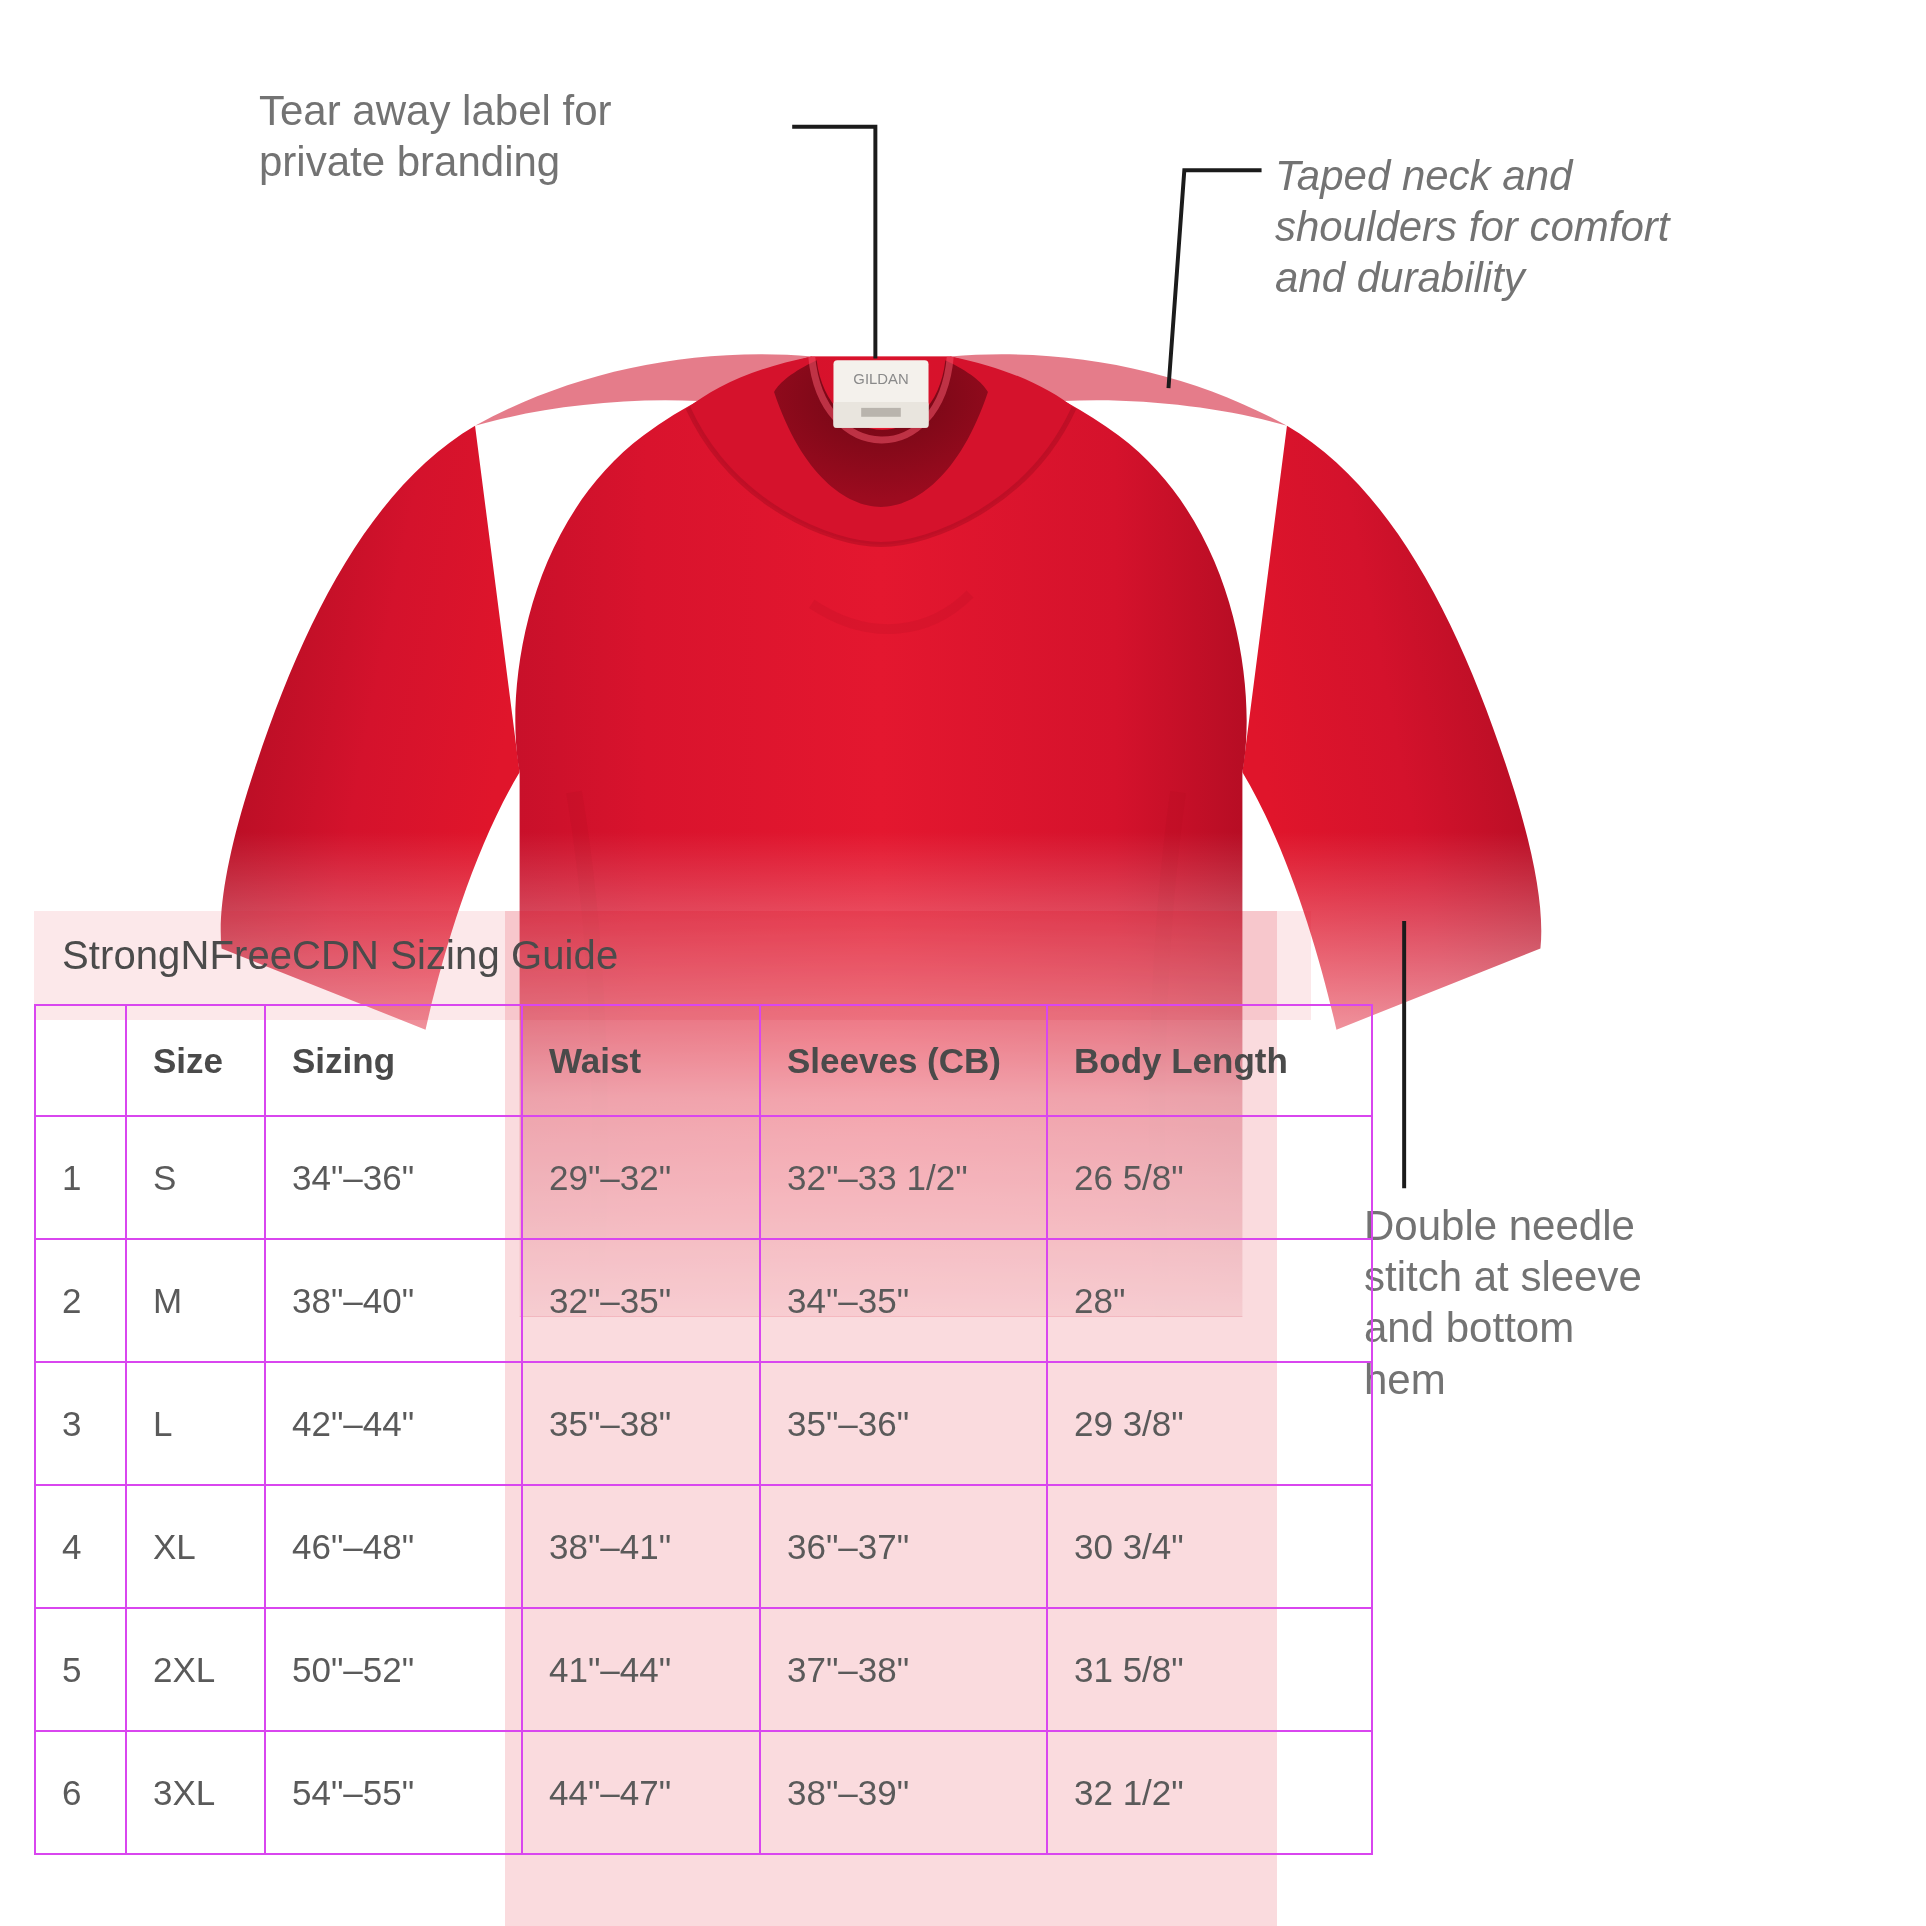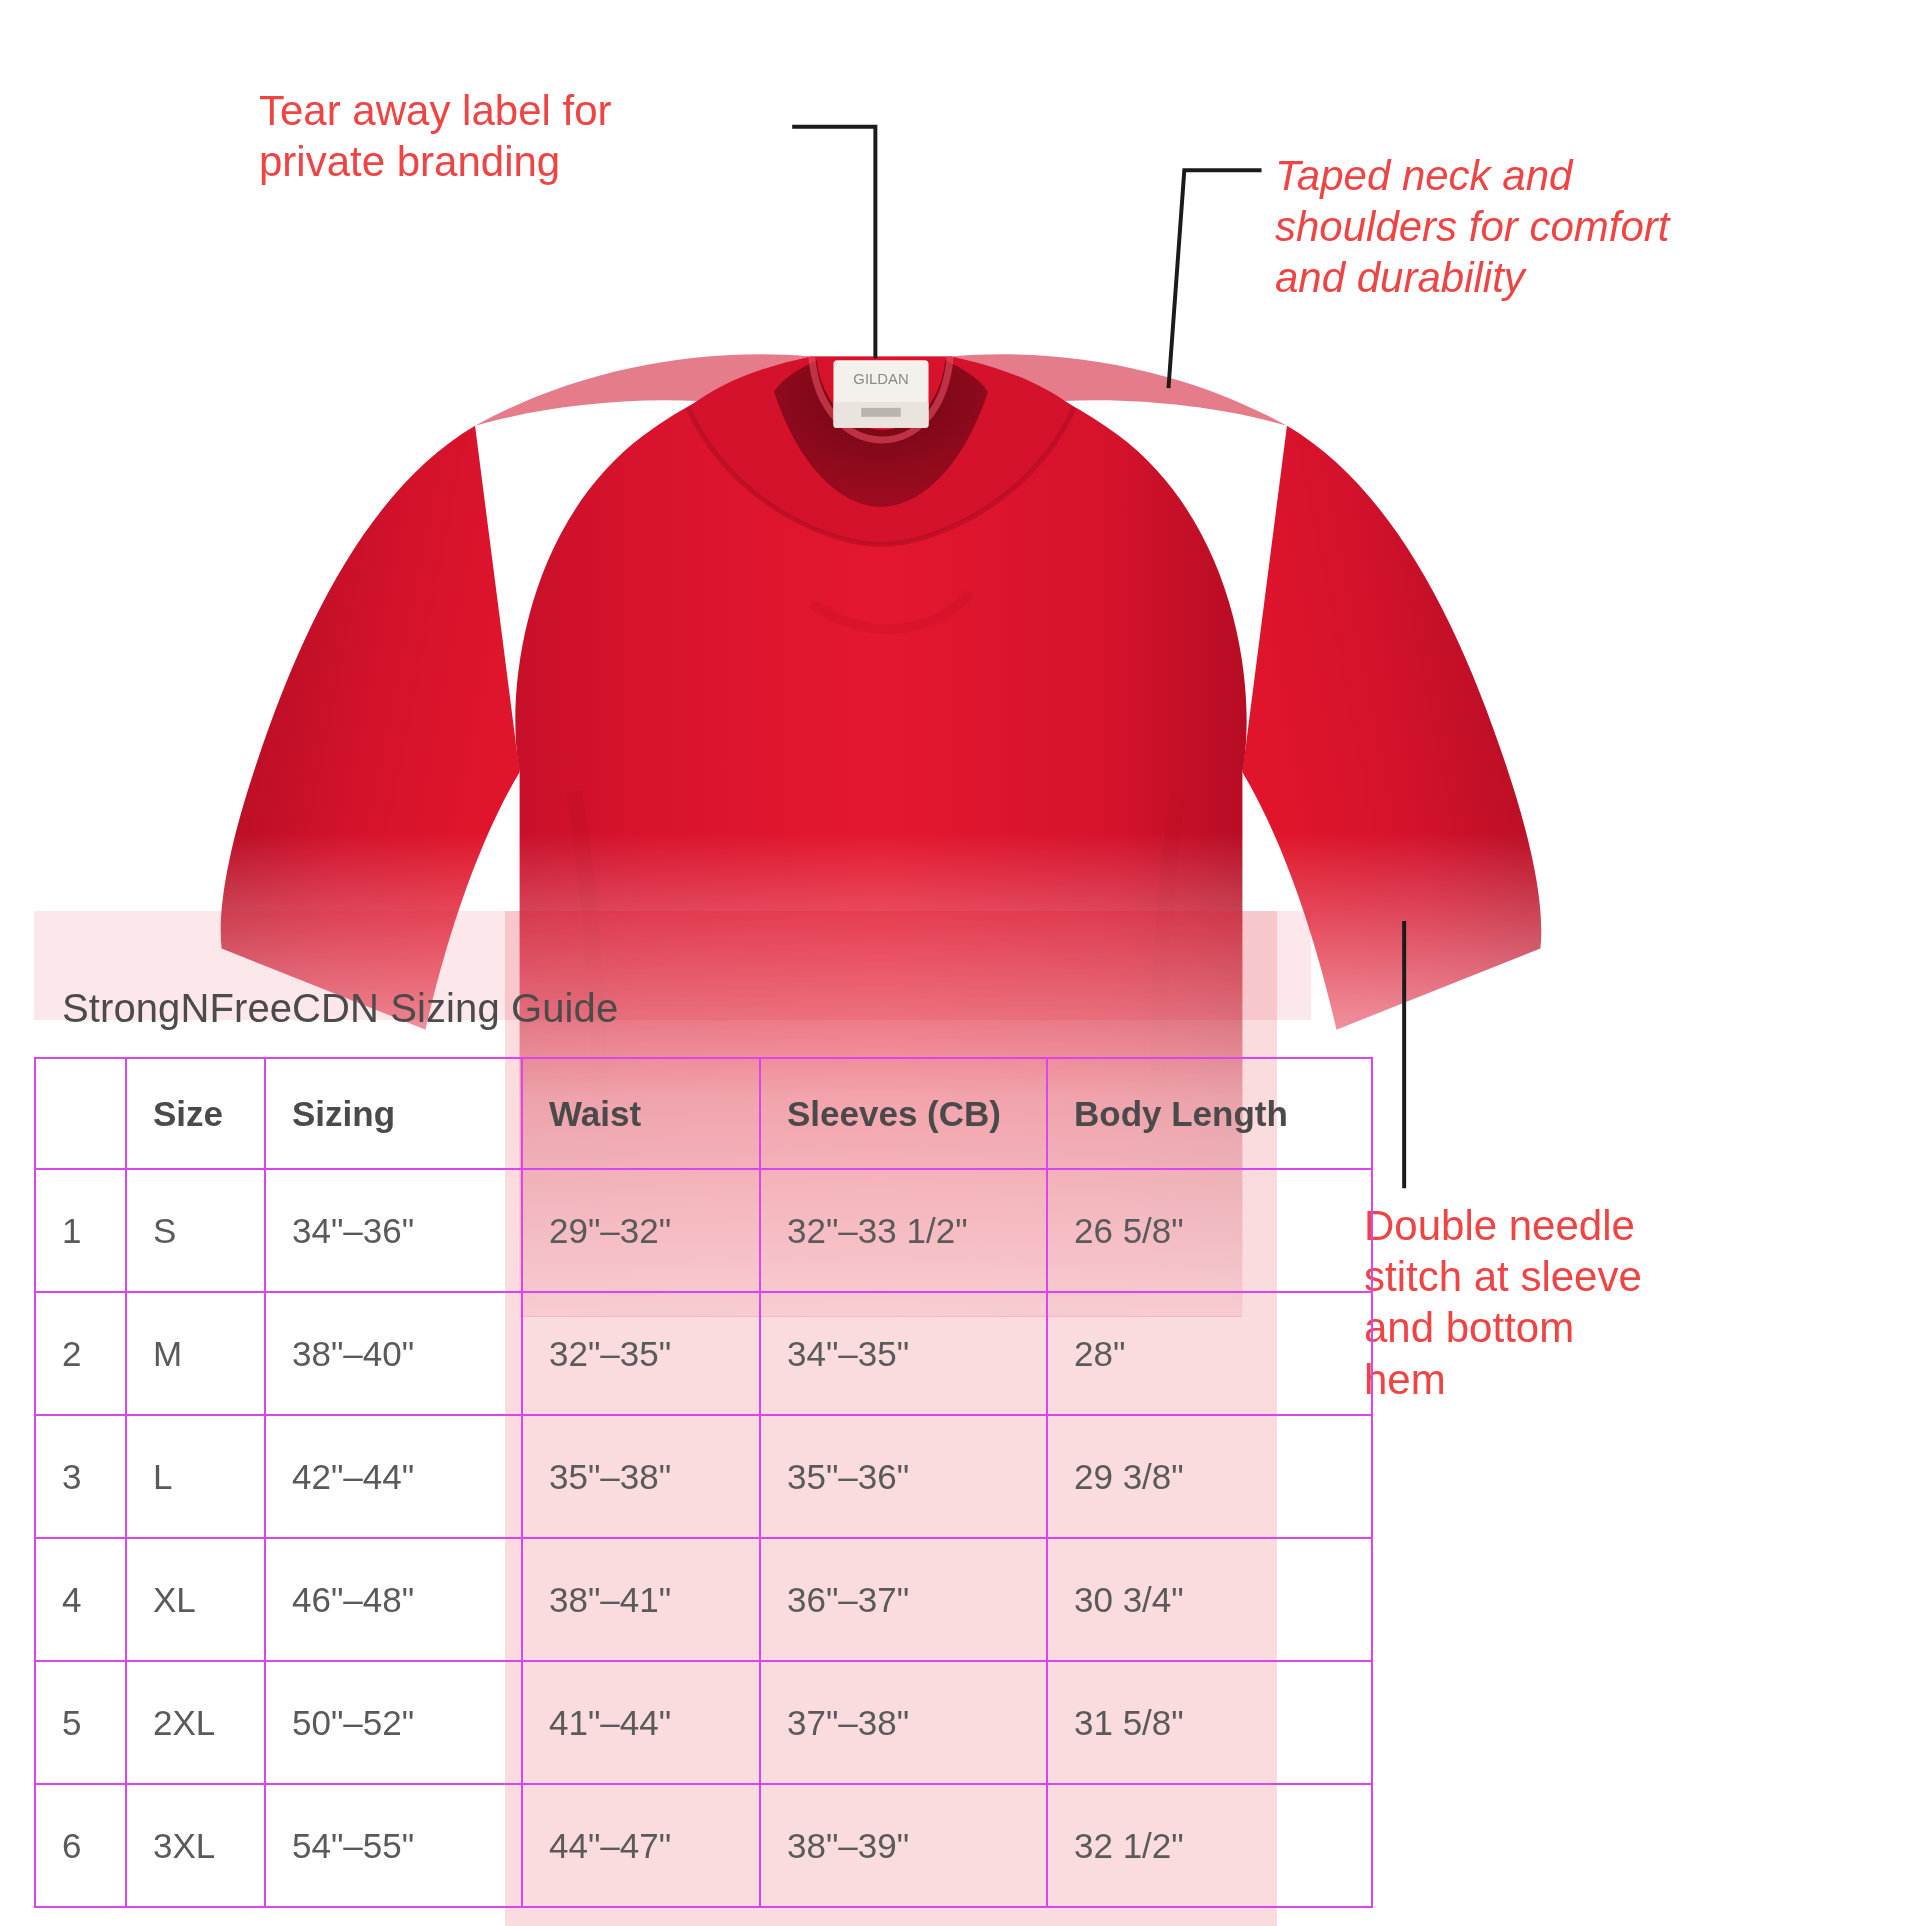--- a/index.html
+++ b/index.html
@@ -12,21 +12,21 @@
     height: 1927px;
     position: relative;
     overflow: hidden;
     font-family: "Liberation Sans", sans-serif;
     -webkit-font-smoothing: antialiased;
   }
 
   
   .callout {
     position: absolute;
-    color: #ef4444;
+    color: #737373;
     font-size: 42px;
     line-height: 1.22;
     font-family: "Liberation Sans", sans-serif;
     white-space: pre-line;
   }
   #callout-tearaway { left: 259px; top: 85px; width: 515px; }
   #callout-tapedneck { left: 1275px; top: 150px; width: 594px; font-style: italic; }
   #callout-doubleneedle { left: 1364px; top: 1200px; width: 436px; }
 
   .leader {
@@ -42,21 +42,21 @@
     width: 1406px;
     height: 1040px;
     text-align: right;
   }
   #shirt-svg { display: block; width: 100%; height: 100%; }
 
   
   #sizing-guide {
     position: absolute;
     left: 34px;
-    top: 964px;
+    top: 911px;
     width: 1337px;
   }
   #guide-title {
     font-size: 40px;
     color: #4b4b4b;
     font-family: "Liberation Sans", sans-serif;
     padding: 22px 0 26px 28px;
     letter-spacing: 0.1px;
   }
   table.size-table {

